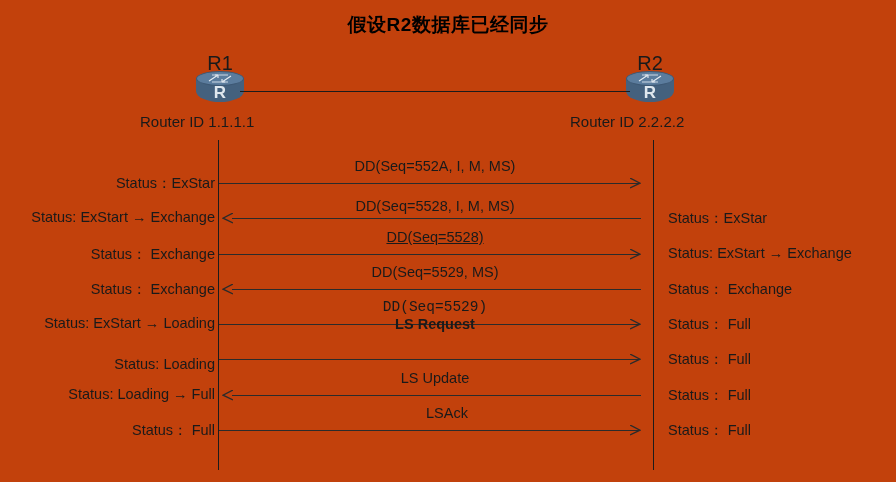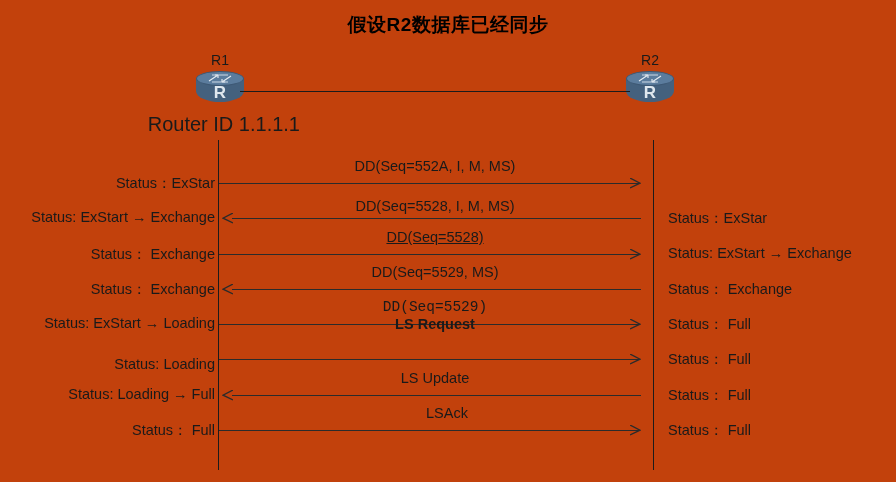--- a/index.html
+++ b/index.html
@@ -28,30 +28,30 @@
     text-align: center;
     font-size: 19px;
     font-weight: bold;
     color: #000000;
     letter-spacing: 0.5px;
   }
 
   
   .node-label {
     position: absolute;
-    font-size: 14px;
+    font-size: 20px;
     color: #1a1a1a;
     text-align: center;
     white-space: nowrap;
   }
   .router-id {
     position: absolute;
-    font-size: 20px;
-    color: #1a1a1a;
-    text-align: right;
+    font-size: 15px;
+    color: #1a1a1a;
+    text-align: left;
     white-space: nowrap;
   }
 
   .router-icon {
     position: absolute;
     width: 48px;
     height: 34px;
   }
   .router-body {
     position: absolute;
@@ -175,20 +175,21 @@
     <div class="router-top"></div>
     <svg class="router-arrows" viewBox="0 0 28 13">
       <path d="M3 9 L12 3 M12 3 L9 3 M12 3 L12 6" stroke="#e8eef4" stroke-width="1.1" fill="none"></path>
       <path d="M25 4 L16 10 M16 10 L19 10 M16 10 L16 7" stroke="#e8eef4" stroke-width="1.1" fill="none"></path>
       <path d="M6 3 L22 3" stroke="#cfdae6" stroke-width="1" fill="none"></path>
       <path d="M6 10 L22 10" stroke="#cfdae6" stroke-width="1" fill="none"></path>
     </svg>
     <div class="router-r">R</div>
   </div>
 
+  <div class="router-id" style="left:570px; top:113px; width:160px;">Router ID 2.2.2.2</div>
 
   <div class="link-line" style="left:240px; top:91px; width:390px;"></div>
 
   <div class="lifeline" style="left:218px; top:140px; height:330px;"></div>
   <div class="lifeline" style="left:653px; top:140px; height:330px;"></div>
 
   <div class="msg-label" style="left:435px; top:158px;">DD(Seq=552A, I, M, MS)</div>
   <div class="msg-line" style="left:219px; top:183px; width:421px;"></div>
   <svg class="arrowhead" style="left:630px; top:178px;" viewBox="0 0 11 11">
     <path d="M0 0 L10 5.2 L0 10" stroke="#2b2b2b" stroke-width="1.3" fill="none"></path>

